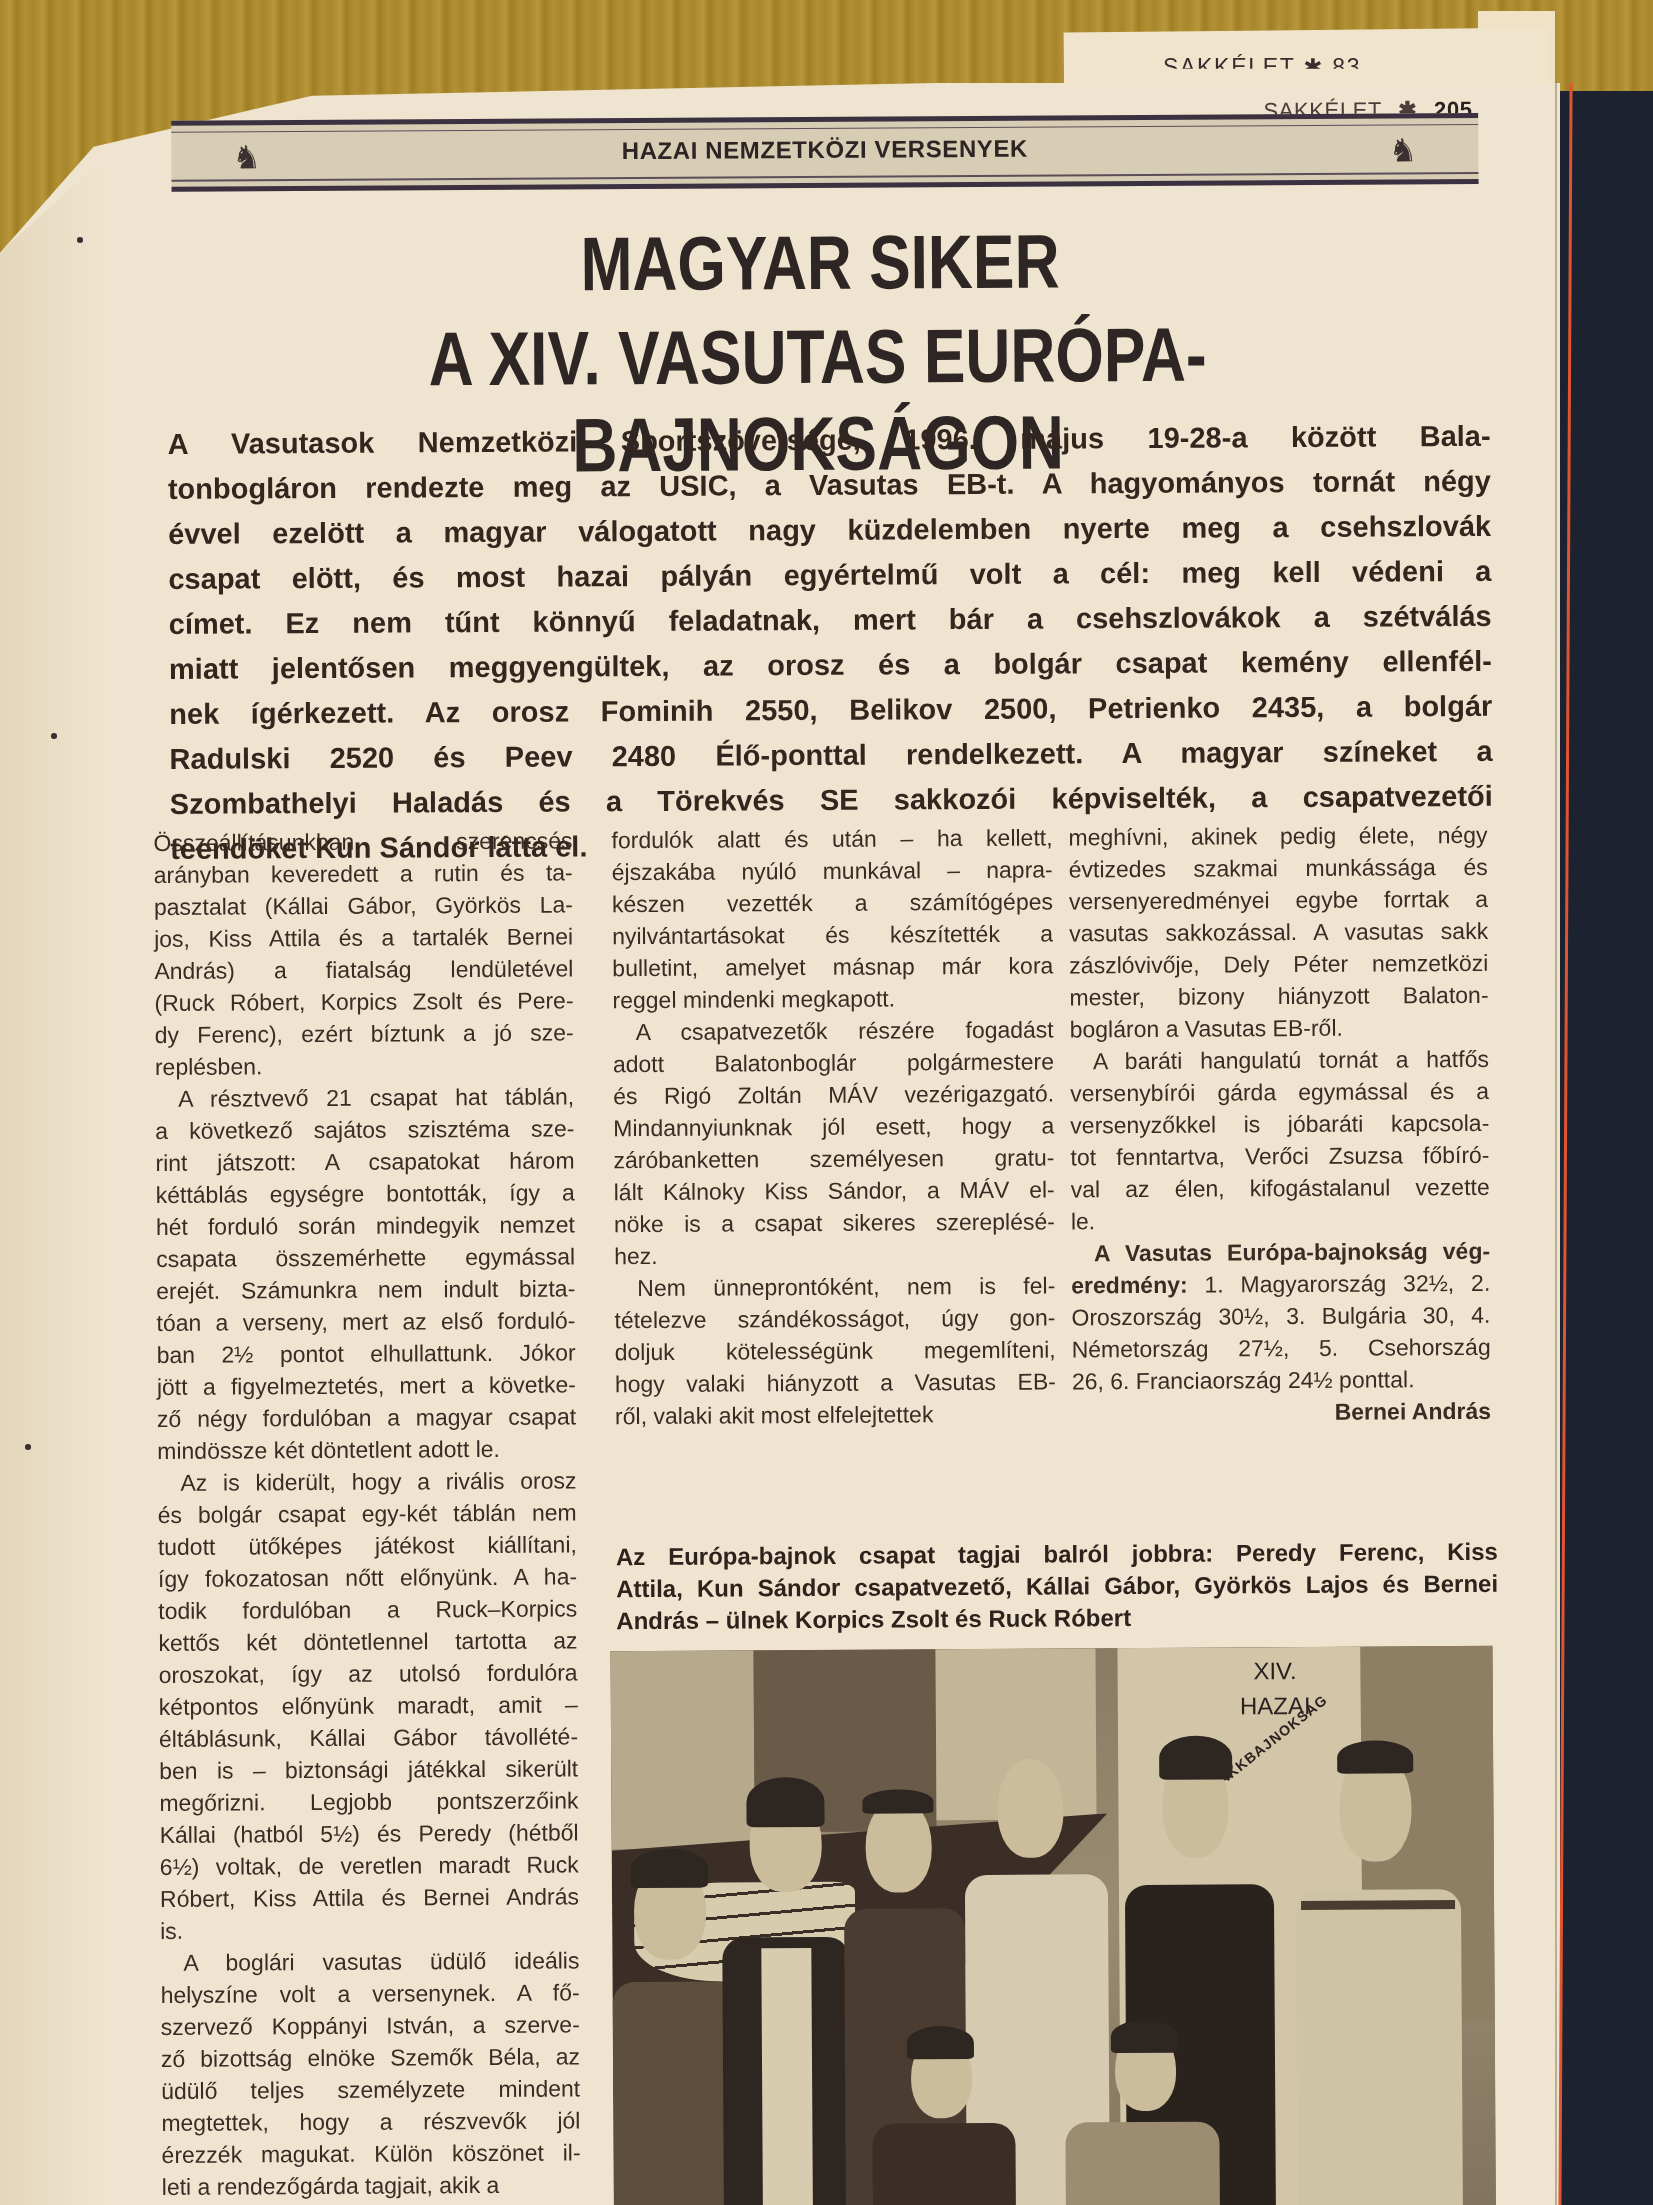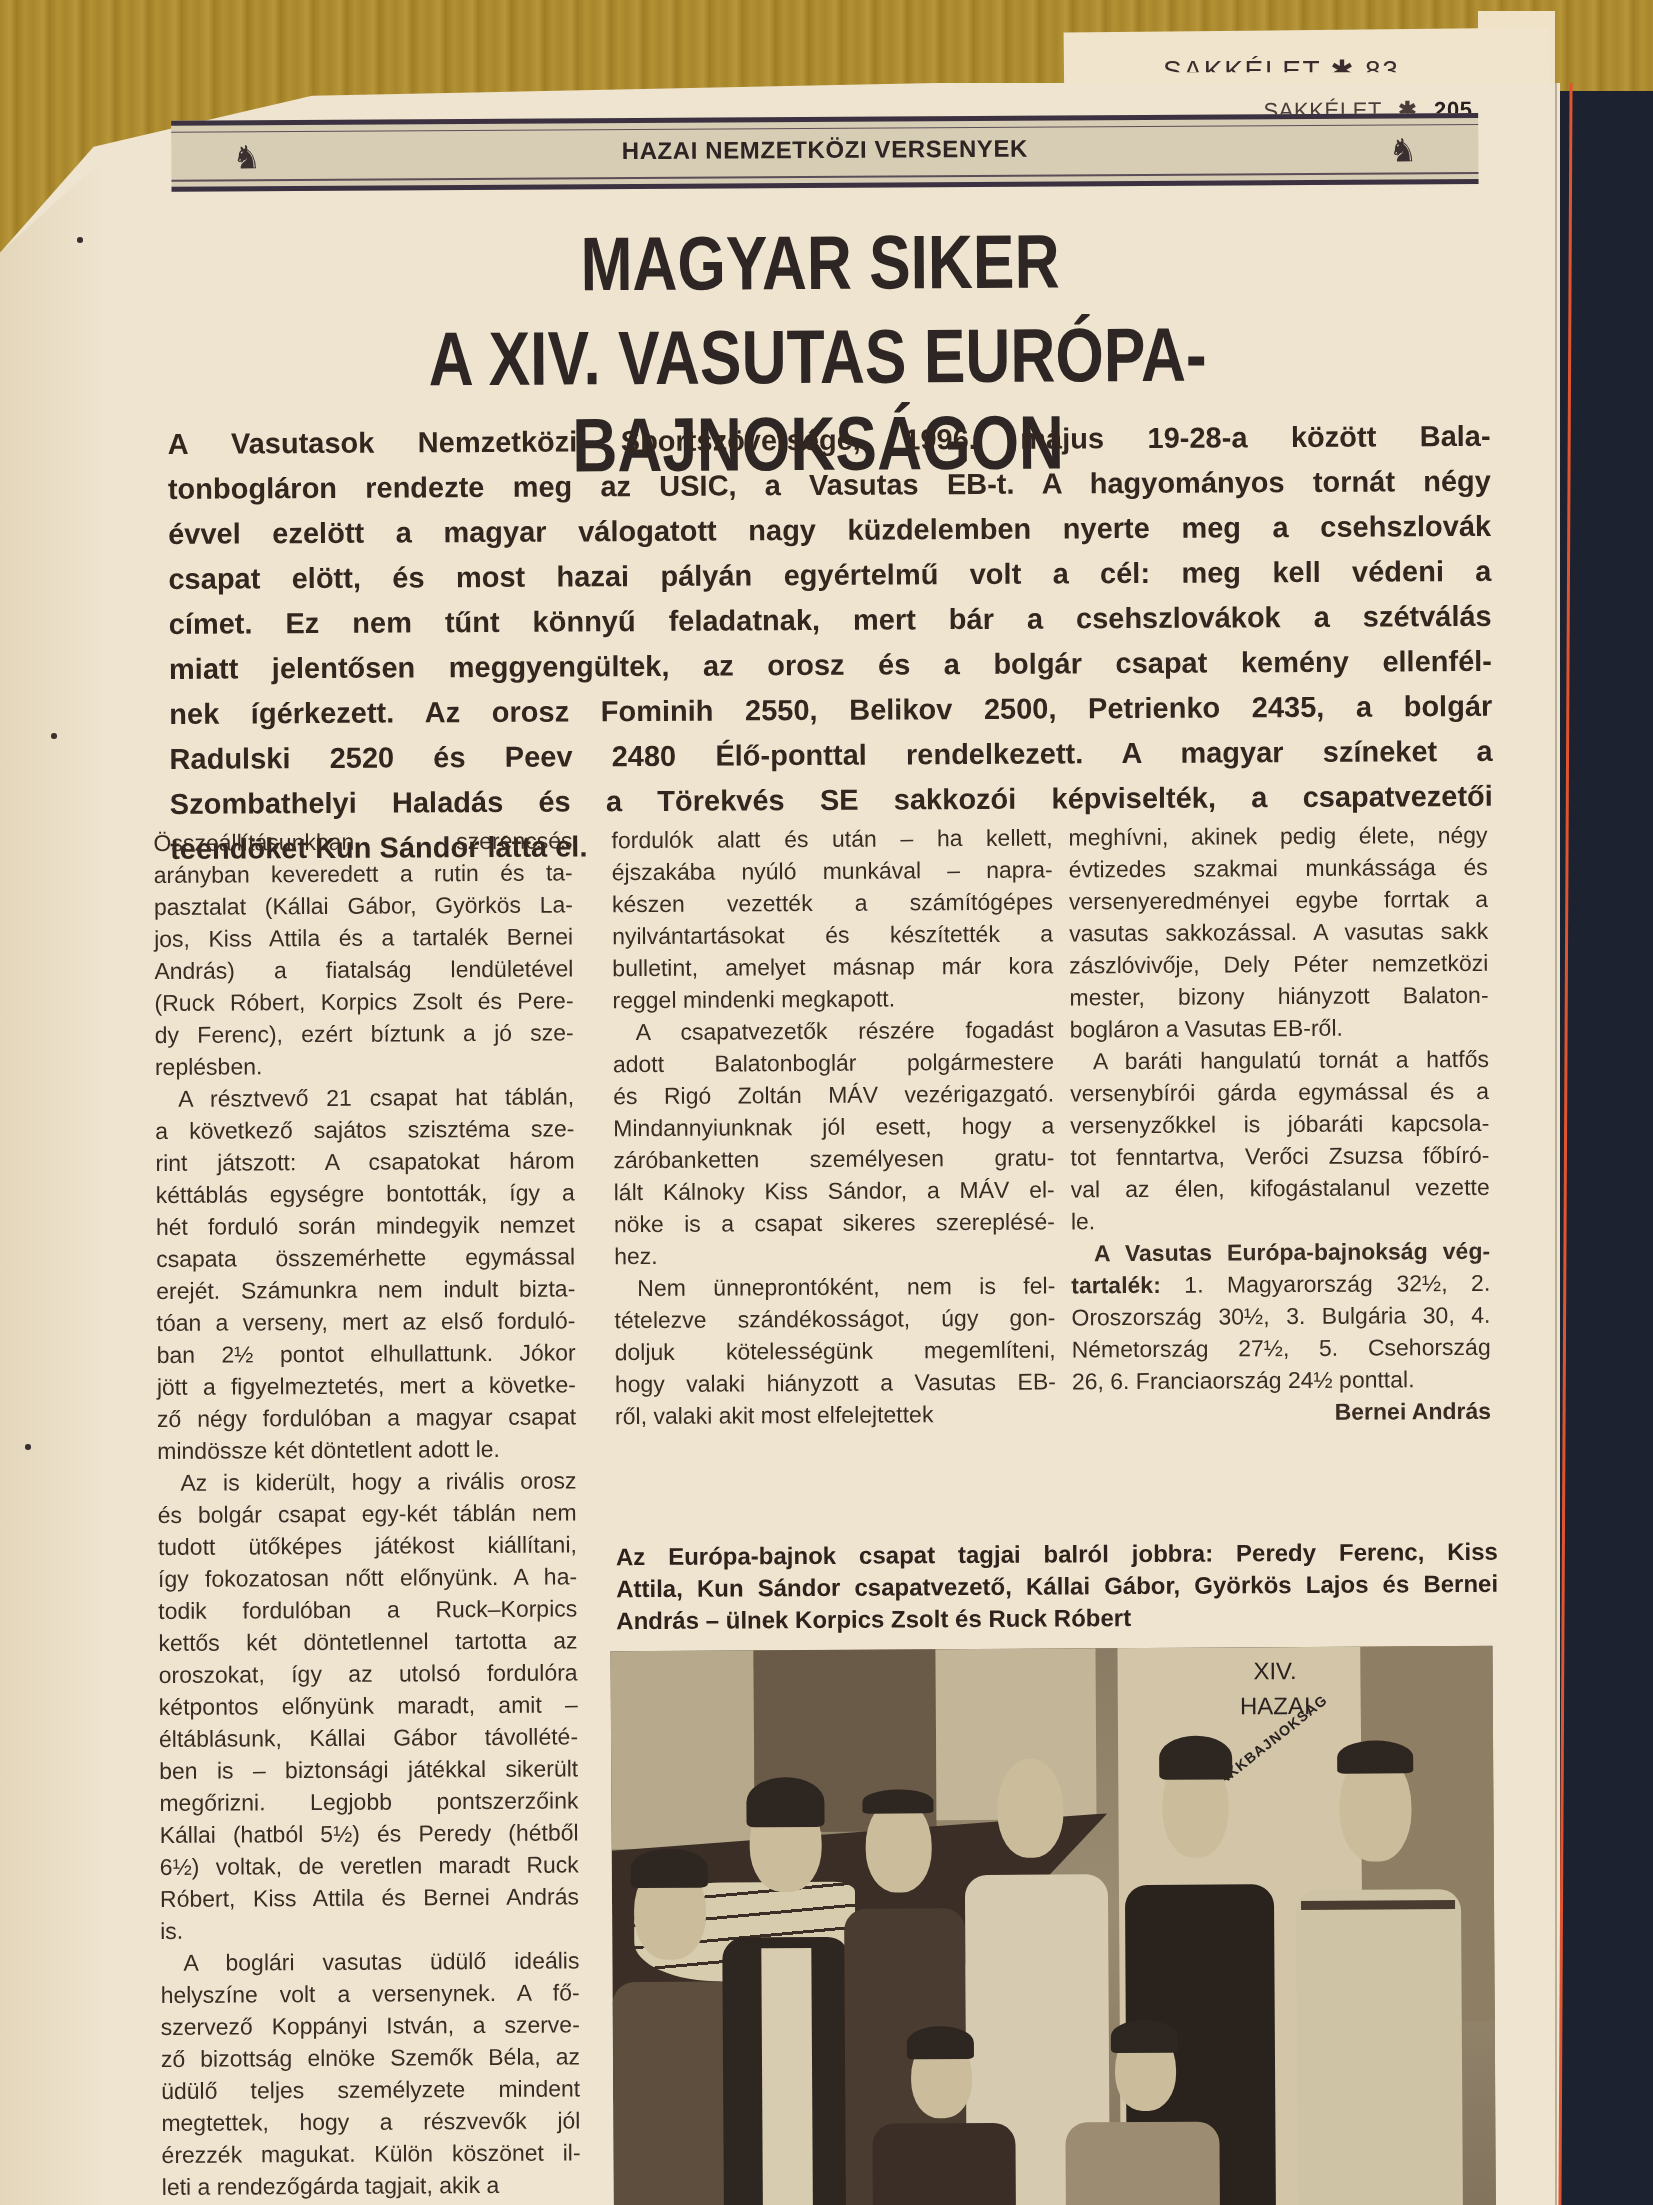--- a/index.html
+++ b/index.html
@@ -2,21 +2,21 @@
 <html style="font-size:8.8px"><head>
 <meta charset="utf-8">
 <style>
   html,body{margin:0;padding:0;}
   body{width:1654px;height:2205px;position:relative;overflow:hidden;
     background:repeating-linear-gradient(90deg,#a8862c 0px,#b8963a 10px,#9f7e26 16.5px,#b29033 25px,#a8862c 33px);
     font-family:"Liberation Sans",sans-serif;color:#3a2a22;}
   
   .back-page{position:absolute;left:1075px;top:30px;width:485px;height:2183px;background:#f0e4cc;transform:rotate(-0.6deg);}
   .back-page2{position:absolute;left:1478px;top:11px;width:77px;height:2194px;background:#efe2c6;}
-  .back-header{position:absolute;left:1163px;top:54px;font-size:28px;letter-spacing:1.7px;color:#3a2c2c;
+  .back-header{position:absolute;left:1163px;top:54px;font-size:23px;letter-spacing:1.7px;color:#3a2c2c;
     clip-path:inset(0 0 45% 0);}
   .cover{position:absolute;left:1538px;top:91px;width:116px;height:2114px;background:#1c2230;}
   .cover-inner{position:absolute;left:1527px;top:96px;width:22px;height:2109px;background:#e8dcc0;border-left:2.2px solid #9a9a8a;border-right:2.2px solid #8a8a7a;}
   .red-rule{position:absolute;left:1564px;top:83px;width:2.8px;height:2123px;background:#e05530;transform:rotate(0.3deg);}
   .grey-rule{position:absolute;left:1555px;top:83px;width:2.2px;height:2123px;background:#b8ae98;}
   
   .page{position:absolute;left:0;top:83px;width:1560px;height:2123px;background:#efe4cf;
     clip-path:polygon(0 8%,6% 3%,20% 0.6%,60% 0,100% 0,100% 100%,0 100%);}
   .spine-shadow{position:absolute;left:0;top:83px;width:105px;height:2123px;
     background:linear-gradient(90deg,#e3d6bb,#efe4cf);clip-path:polygon(0 8%,100% 3.5%,100% 100%,0 100%);}
@@ -181,21 +181,21 @@
         <span class="ln">zászlóvivője, Dely Péter nemzetközi</span>
         <span class="ln">mester, bizony hiányzott Balaton-</span>
         <span class="ln end">bogláron a Vasutas EB-ről.</span>
         <span class="ln ind">A baráti hangulatú tornát a hatfős</span>
         <span class="ln">versenybírói gárda egymással és a</span>
         <span class="ln">versenyzőkkel is jóbaráti kapcsola-</span>
         <span class="ln">tot fenntartva, Verőci Zsuzsa főbíró-</span>
         <span class="ln">val az élen, kifogástalanul vezette</span>
         <span class="ln end">le.</span>
         <span class="ln ind" style="font-weight: bold;">A Vasutas Európa-bajnokság vég-</span>
-        <span class="ln"><b>tartalék:</b><span> 1. Magyarország 32½, 2.</span></span>
+        <span class="ln"><b>eredmény:</b><span> 1. Magyarország 32½, 2.</span></span>
         <span class="ln">Oroszország 30½, 3. Bulgária 30, 4.</span>
         <span class="ln">Németország 27½, 5. Csehország</span>
         <span class="ln end">26, 6. Franciaország 24½ ponttal.</span>
         <span class="signature">Bernei András</span>
       </div>
     <div class="caption" id="caption">
         <span class="ln">Az Európa-bajnok csapat tagjai balról jobbra: Peredy Ferenc, Kiss</span>
         <span class="ln">Attila, Kun Sándor csapatvezető, Kállai Gábor, Györkös Lajos és Bernei</span>
         <span class="ln end">András – ülnek Korpics Zsolt és Ruck Róbert</span>
       </div>

